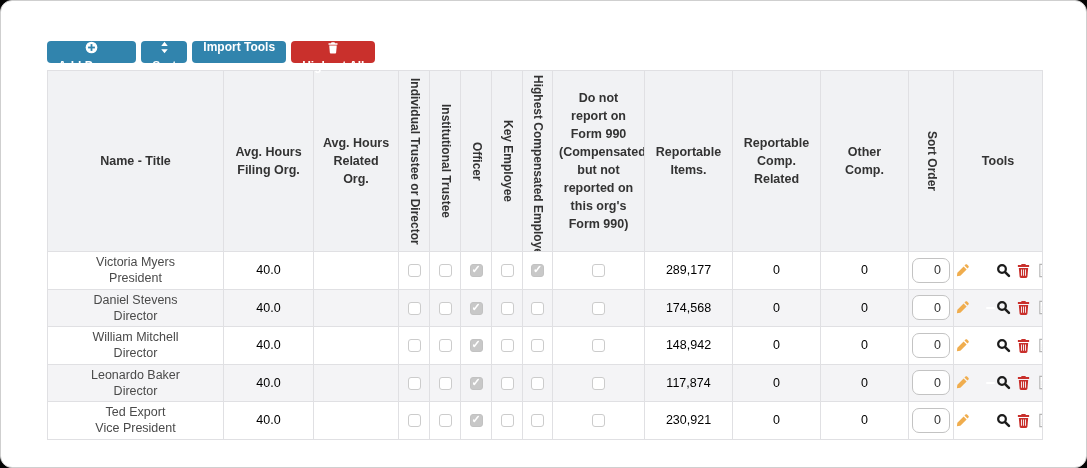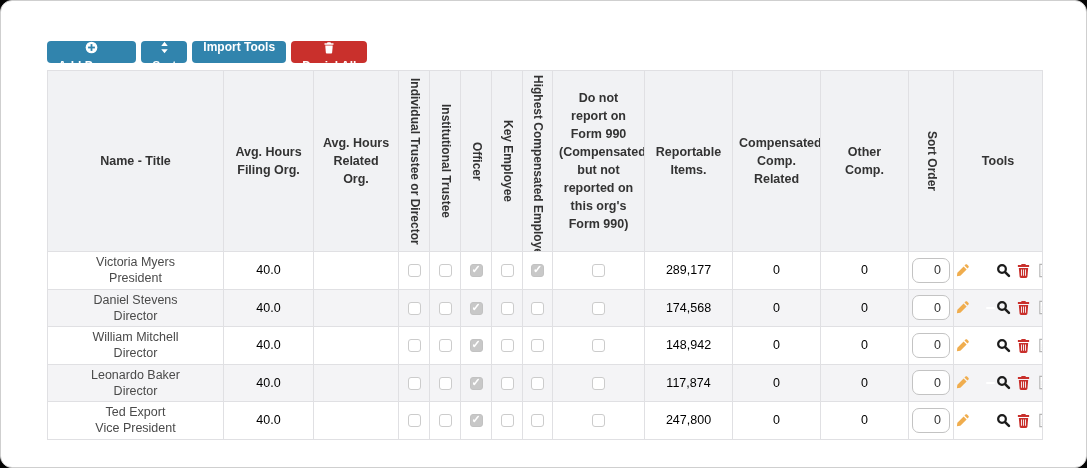--- a/index.html
+++ b/index.html
@@ -139,21 +139,21 @@
     <button class="btn">
       <span>Import Tools</span>
     </button>
     <button class="btn danger">
       <span class="tool" style="width:12px;height:13px">
         <svg viewBox="0 0 16 16" style="width:12px;height:13px" fill="#ffffff">
             <path d="M6 1h4l.6 1.2H14v2H2v-2h3.4z"></path>
             <path d="M3 5.2h10l-.8 9.3c-.1.8-.7 1.5-1.5 1.5H5.3c-.8 0-1.4-.7-1.5-1.5z"></path>
           </svg>
       </span>
-      <span>Daniel All</span>
+      <span>Highest All</span>
     </button>
   </div>
 
   <table>
     <colgroup>
       <col style="width:176px">
         <col style="width:90px">
         <col style="width:85px">
       <col style="width:31px">
         <col style="width:31px">
@@ -182,21 +182,21 @@
             <div class="vtxt">Officer</div>
           </th>
         <th class="vert">
             <div class="vtxt">Key Employee</div>
           </th>
         <th class="vert">
             <div class="vtxt">Highest Compensated Employee</div>
           </th>
         <th>Do not report on Form 990 (Compensated but not reported on this org's Form 990)</th>
         <th>Reportable Items.</th>
-        <th>Compensated Comp. Related</th>
+        <th>Reportable Comp. Related</th>
         <th>Other Comp.</th>
         <th class="vert">
             <div class="vtxt">Sort Order</div>
           </th>
         <th>Tools</th>
       </tr>
     </thead>
     <tbody id="tbody">
   <tr>
     <td class="name-cell">
@@ -392,21 +392,21 @@
       <div>Vice President</div>
     </td>
     <td class="num">40.0</td>
     <td class="num"></td>
     <td><span class="checkbox"></span></td>
     <td><span class="checkbox"></span></td>
     <td><span class="checkbox checked"></span></td>
     <td><span class="checkbox"></span></td>
     <td><span class="checkbox"></span></td>
     <td><span class="checkbox"></span></td>
-    <td class="num">247,800</td>
+    <td class="num">230,921</td>
     <td class="num">0</td>
     <td class="num">0</td>
     <td><input class="sort-input" value="0" style=""></td>
     <td class="tools-cell">
       <span class="tool">
         <svg viewBox="0 0 16 16">
                 <path fill="#f0ad4e" d="M11.2 1.6c.5-.5 1.2-.5 1.7 0l1.5 1.5c.5.5.5 1.2 0 1.7l-1.1 1.1-3.2-3.2zM9.2 3.6l3.2 3.2-6.7 6.7-3.7.5.5-3.7z"></path>
               </svg>
       </span>
       <span class="tool"><span class="minus-box"></span></span>

